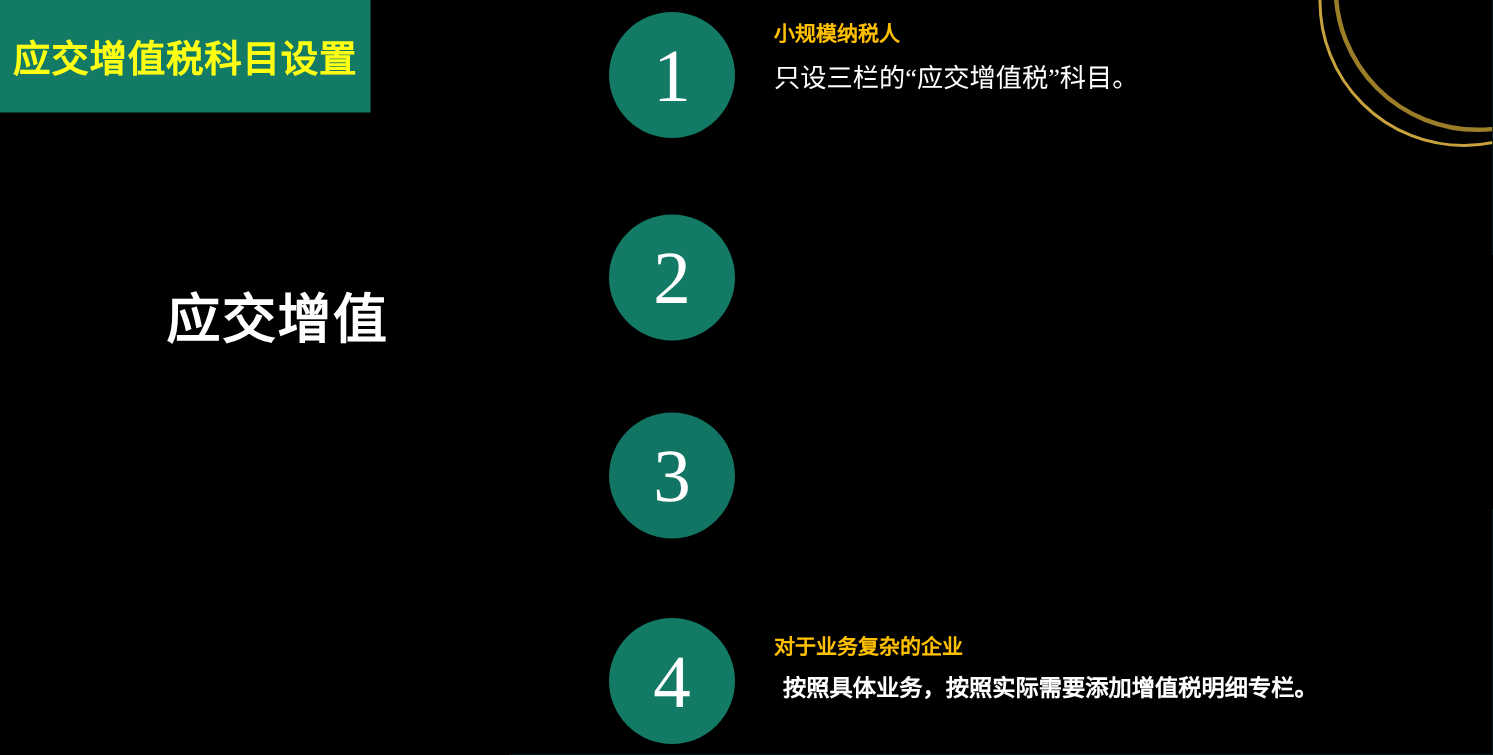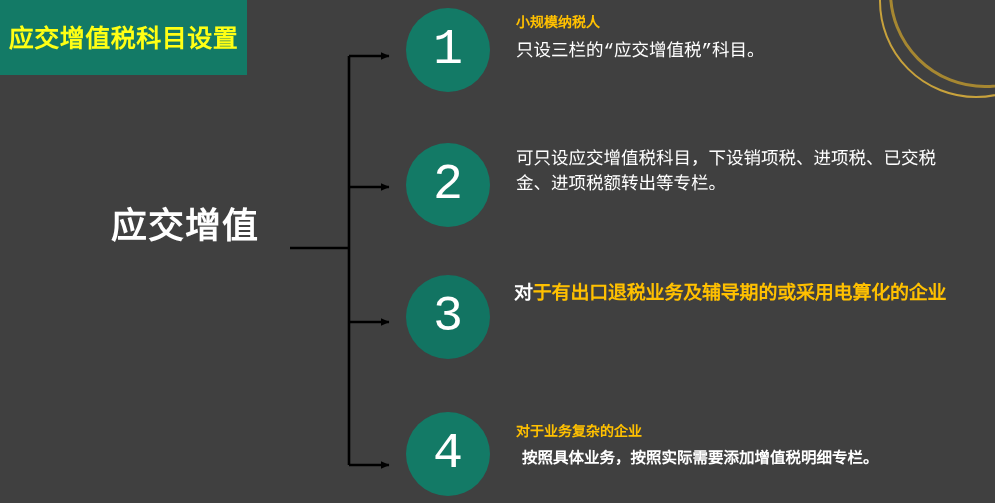--- a/index.html
+++ b/index.html
@@ -5,23 +5,23 @@
 <style>
   html, body {
     margin: 0;
     padding: 0;
     background: #0a2f2f;
   }
   .slide {
     position: relative;
     width: 995px;
     height: 503px;
-    background: #404040;
+    background: #000000;
     overflow: hidden;
-    font-family: Liberation Mono, monospace;
+    font-family: Liberation Serif, serif;
     -webkit-font-smoothing: antialiased;
   }
 
   
   .corner-arc {
     position: absolute;
     top: -96px;
     right: -78px;
     width: 190px;
     height: 190px;
@@ -58,21 +58,21 @@
     font-size: 25px;
     font-weight: bold;
     letter-spacing: .5px;
     white-space: nowrap;
   }
 
   
   .main-title {
     position: absolute;
     left: 70px;
-    top: 206px;
+    top: 191px;
     width: 230px;
     text-align: center;
     color: #ffffff;
     font-size: 36px;
     font-weight: bold;
     line-height: 1.27;
     letter-spacing: 1px;
   }
   .main-title .ln { display: block; white-space: nowrap; }
 
@@ -187,28 +187,26 @@
     <div class="circle">1</div>
     <div class="text-col">
       <div class="heading">小规模纳税人</div>
       <div class="body">只设三栏的“应交增值税”科目。</div>
     </div>
   </div>
 
   <div class="item item-2">
     <div class="circle">2</div>
     <div class="text-col">
-      <div class="body">可只设应交增值税科目，下设销项税、进项税、已交税金、进项税额转出等专栏。</div>
     </div>
   </div>
 
   <div class="item item-3">
     <div class="circle">3</div>
     <div class="text-col">
-      <div class="heading"><span class="white-lead">对</span><span>于有出口退税业务及辅导期的或采用电算化的企业</span></div>
     </div>
   </div>
 
   <div class="item item-4">
     <div class="circle">4</div>
     <div class="text-col">
       <div class="heading">对于业务复杂的企业</div>
       <div class="body">按照具体业务，按照实际需要添加增值税明细专栏。</div>
     </div>
   </div>

